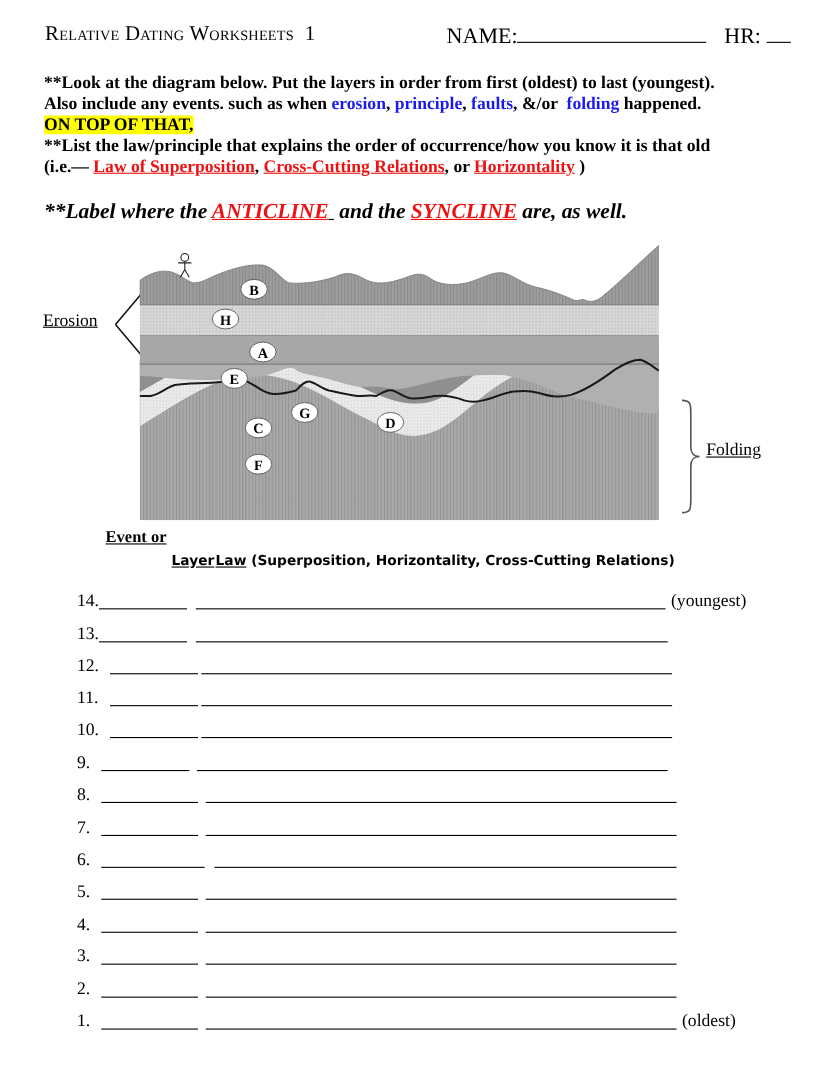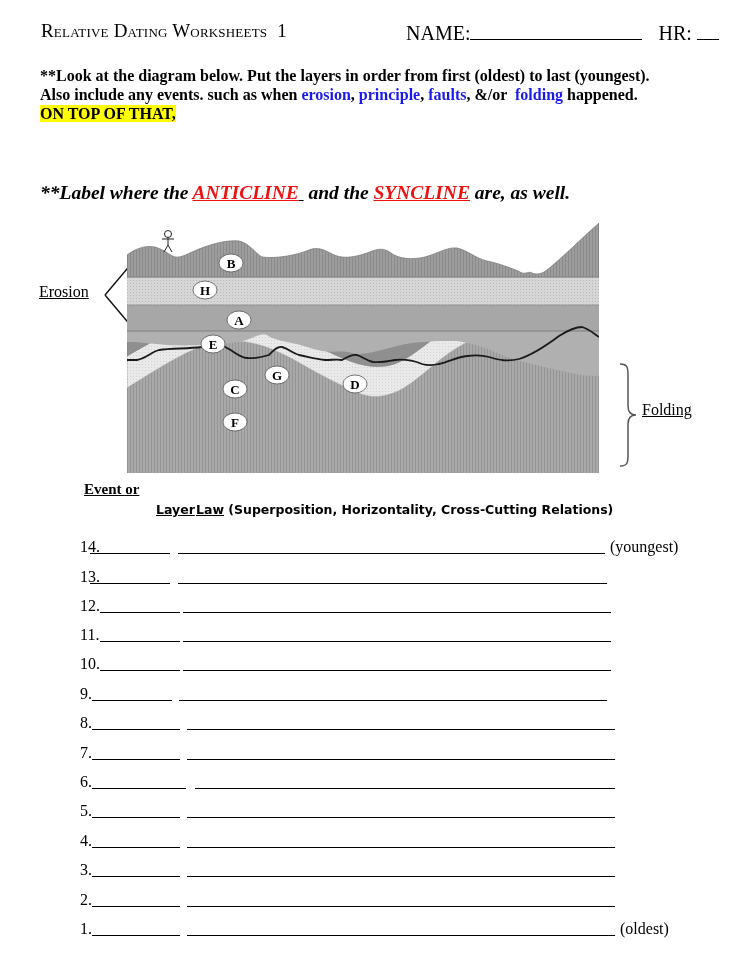--- a/index.html
+++ b/index.html
@@ -15,21 +15,21 @@
   .red { color: #ee1111; text-decoration: underline; }
   .hl { background: #ffff00; }
   .label-q { left: 40px; top: 182px; font-size: 19.5px; font-weight: bold; font-style: italic; }
   .label-q .red { text-decoration: underline; }
   .diagram { position: absolute; left: 127px; top: 223px; }
   .side-label { font-size: 16px; text-decoration: underline; }
   .hdr { font-size: 15px; font-weight: bold; }
   .hdr-mono { font-family: "DejaVu Sans", sans-serif; font-size: 12.5px; font-weight: bold; }
   .hdr-mono .u { text-decoration: underline; }
   .row { position: absolute; left: 70px; font-size: 16px; height: 20px; }
-  .row .num { position: absolute; left: 10px; top: 0; }
+  .row .num { position: absolute; left: 0; top: 0; }
   .row .b1 { position: absolute; top: 15px; border-bottom: 1px solid #000; }
   .row .b2 { position: absolute; top: 15px; border-bottom: 1px solid #000; }
   .row .note { position: absolute; top: 0; }
 </style>
 </head>
 <body>
 
 <div class="abs title">
   <span>Relative Dating Worksheets</span>&nbsp;
   <span class="big">1</span>
@@ -40,20 +40,24 @@
   <span>HR:</span>
   <span class="uline" style="width:22px;"></span>
 </div>
 
 <div class="abs instr">
   <div>**Look at the diagram below.  Put the layers in order from first (oldest) to last (youngest).</div>
   <div>
     <span>Also include any events. such as when </span><span class="blue">erosion</span><span>, </span><span class="blue">principle</span><span>, </span><span class="blue">faults</span><span style="white-space:pre">, &amp;/or  </span><span class="blue">folding</span><span> happened.</span>
   </div>
   <div><span class="hl">ON TOP OF THAT,</span></div>
+  <div>**List the law/principle that explains the order of occurrence/how you know it is that old</div>
+  <div>
+    <span>(i.e.— </span><span class="red">Law of Superposition</span><span>, </span><span class="red">Cross-Cutting Relations</span><span>, or </span><span class="red">Horizontality</span><span> )</span>
+  </div>
 </div>
 
 <div class="abs label-q">
   <span>**Label where the </span><span class="red">ANTICLINE</span><span style="text-decoration:underline;">&nbsp;</span><span> and the </span><span class="red">SYNCLINE</span><span> are, as well.</span>
 </div>
 
 <div class="abs side-label" style="left:39px;top:283px;">Erosion</div>
 <svg class="abs" style="left:90px;top:240px;" width="90" height="130" viewBox="0 0 90 130">
   <defs>
     <marker id="ah" markerWidth="8" markerHeight="8" refX="6" refY="4" orient="auto">
@@ -158,21 +162,21 @@
   <g>
     <ellipse cx="108" cy="166" rx="12" ry="9" fill="#fff" stroke="#555" stroke-width="0.8"></ellipse>
     <text x="108" y="171" text-anchor="middle" font-family="Liberation Serif, serif" font-size="13" font-weight="bold">C</text>
   </g>
   <g>
     <ellipse cx="108" cy="199" rx="12" ry="9" fill="#fff" stroke="#555" stroke-width="0.8"></ellipse>
     <text x="108" y="204" text-anchor="middle" font-family="Liberation Serif, serif" font-size="13" font-weight="bold">F</text>
   </g>
 </svg>
 
-<div class="abs hdr" style="left:84px;top:481px;">
+<div class="abs hdr" style="left:96px;top:481px;">
   <div style="text-decoration:underline;">Event or</div>
 </div>
 <div class="abs hdr-mono" style="left:116px;top:502px;margin-left:40px;">
   <span class="u">Layer</span>
 </div>
 <div class="abs hdr-mono" style="left:196px;top:502px;">
   <span class="u">Law</span><span> (Superposition, Horizontality, Cross-Cutting Relations)</span>
 </div>
 
 <div id="rows">

